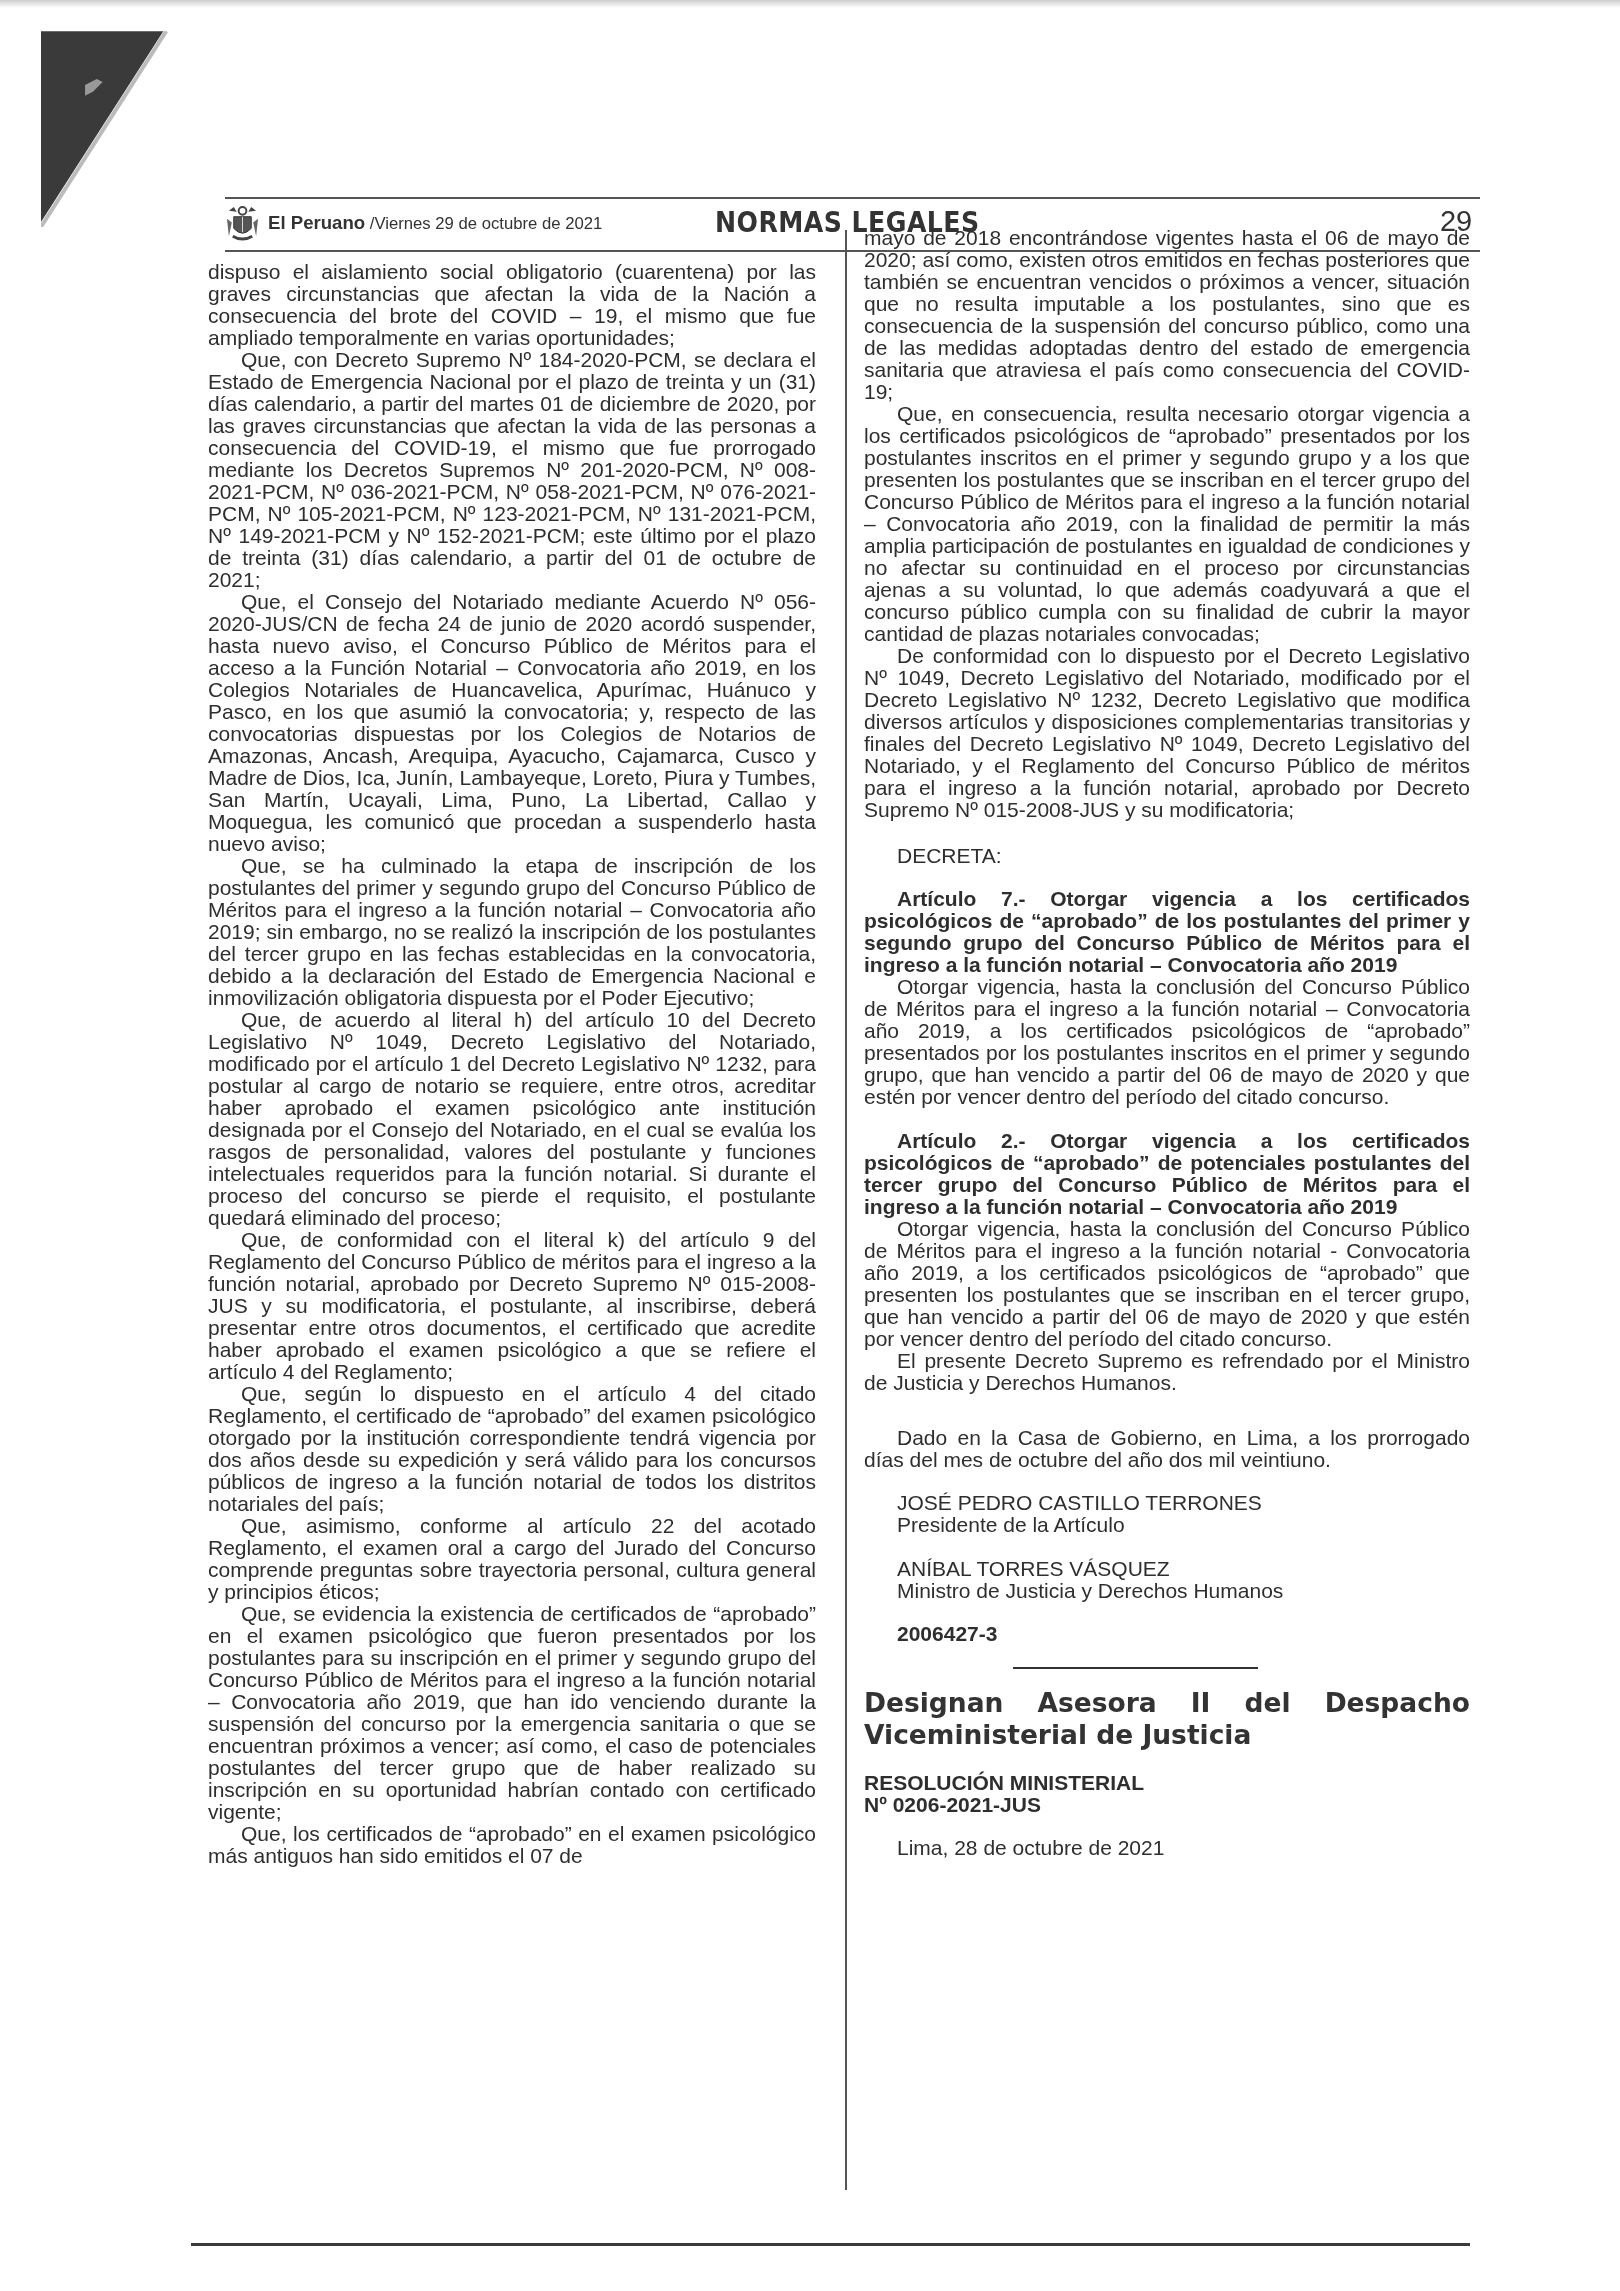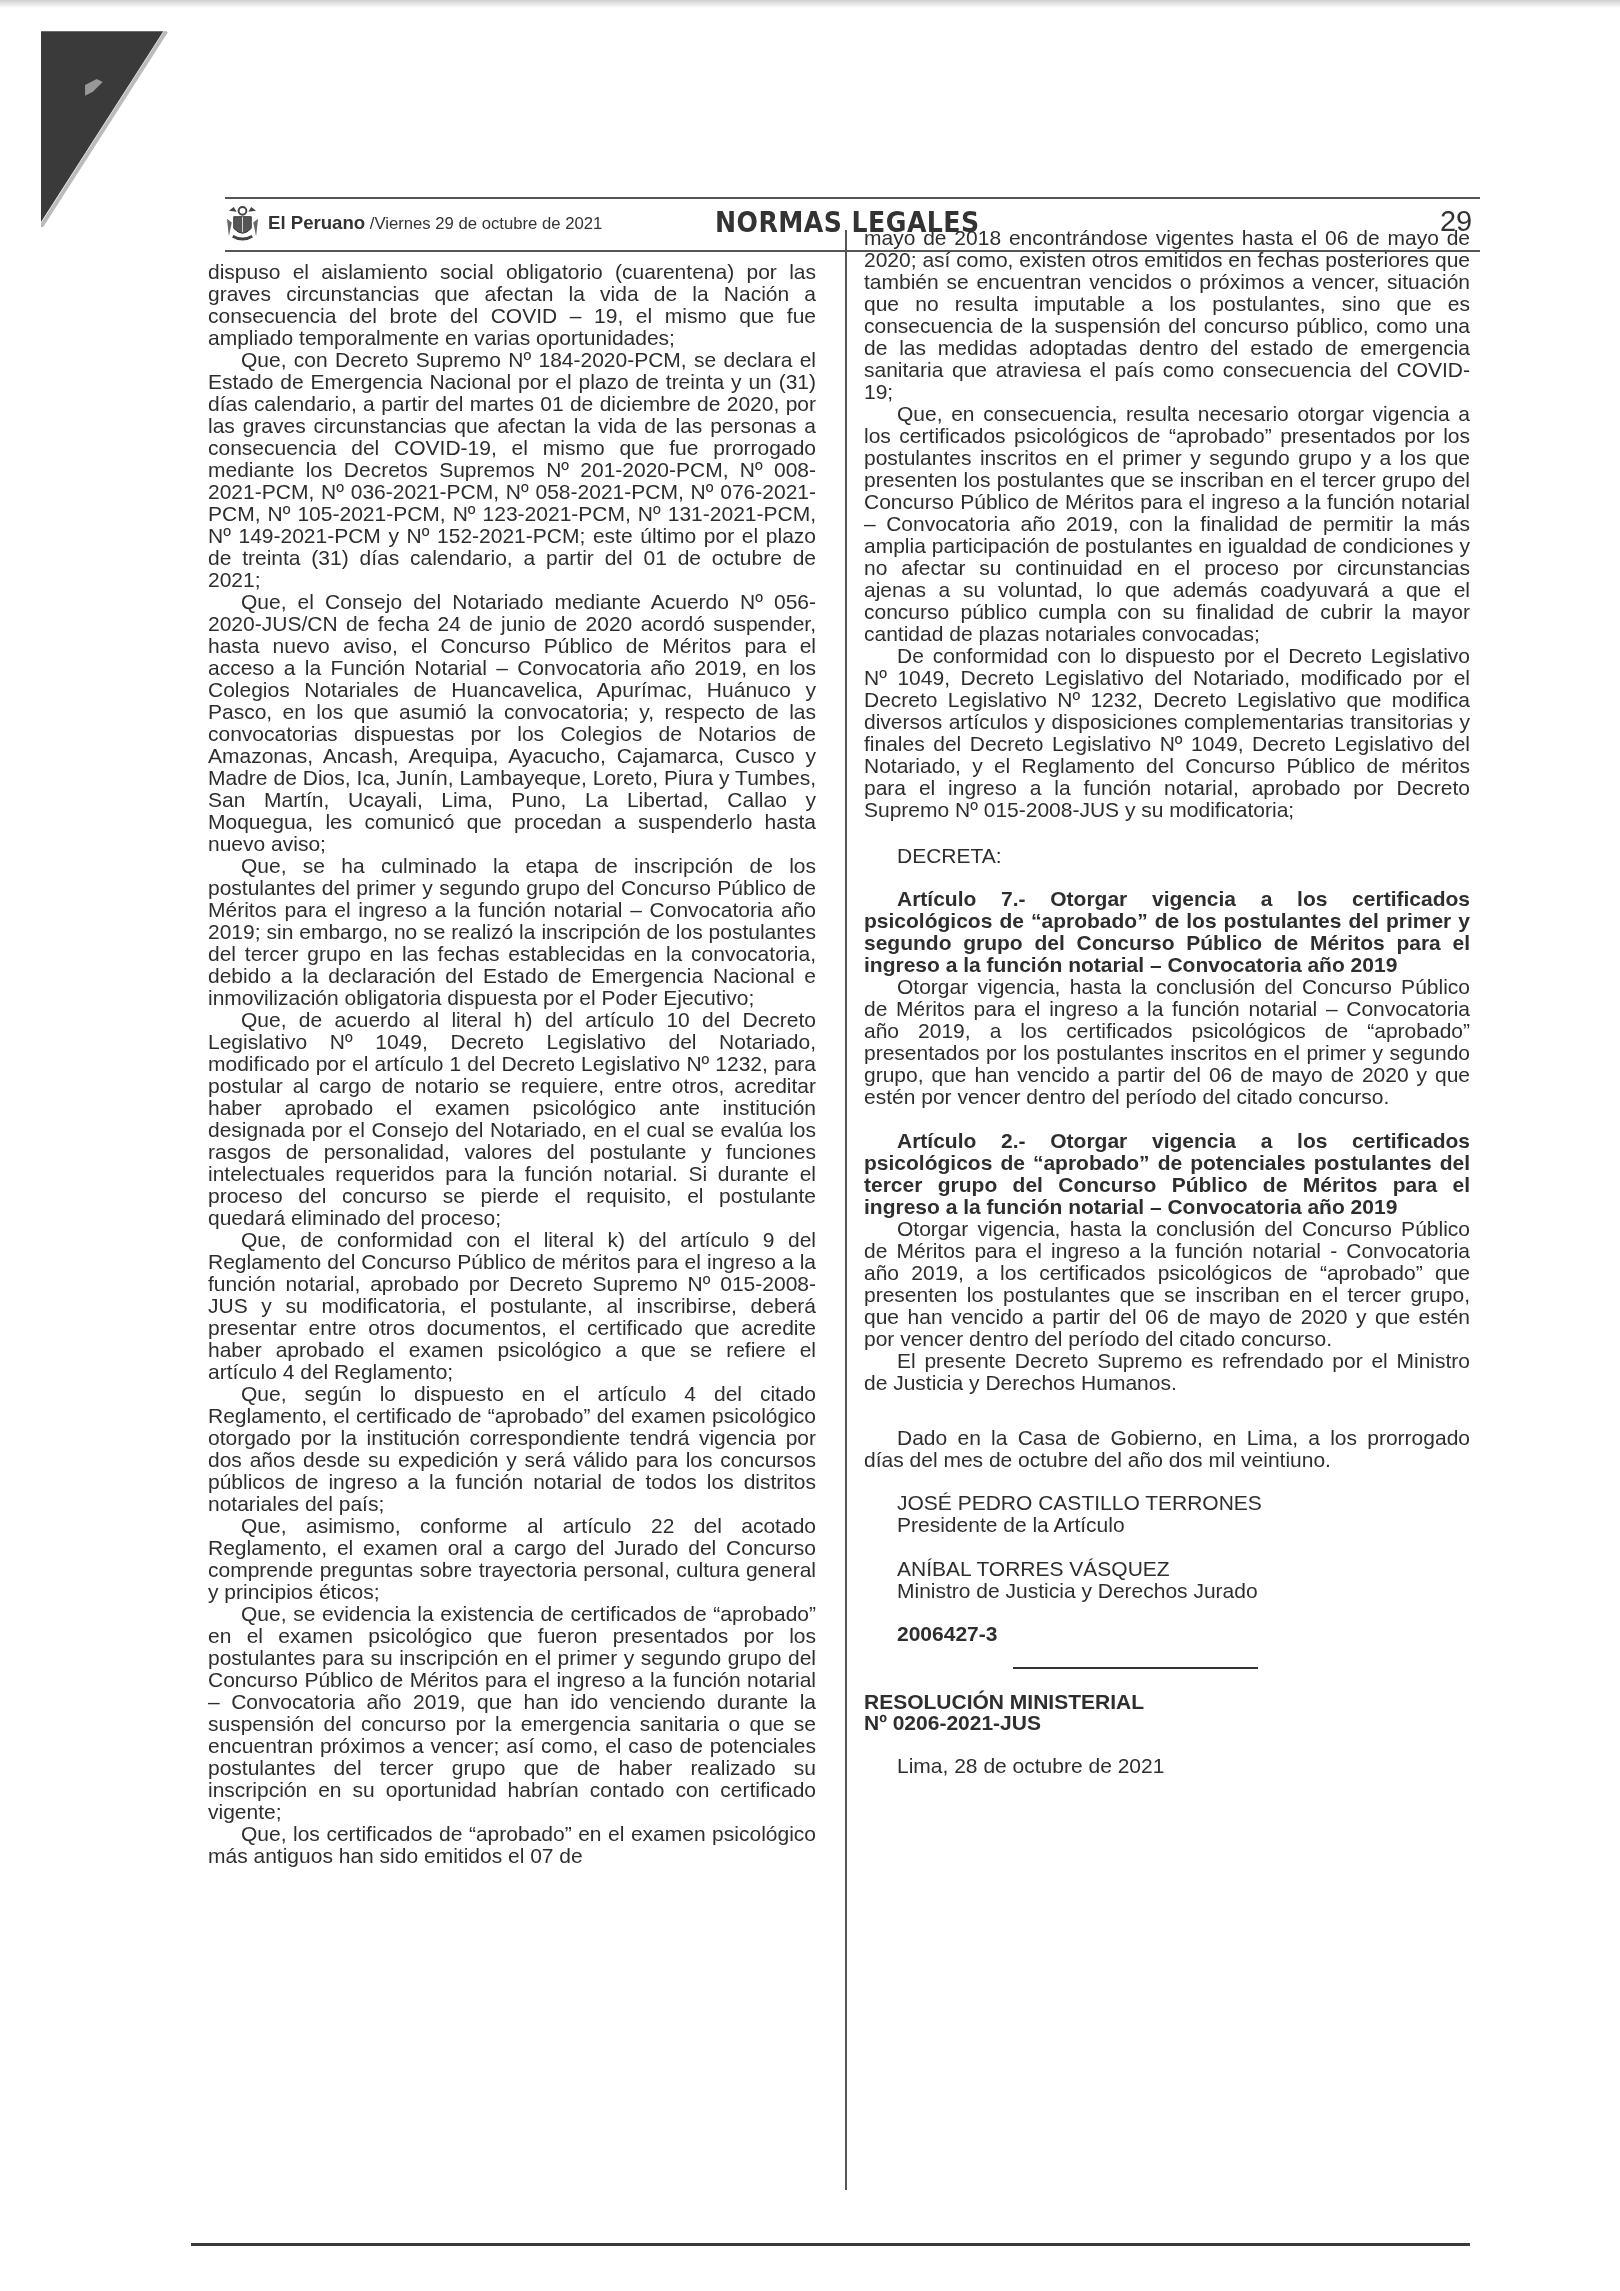--- a/index.html
+++ b/index.html
@@ -96,26 +96,36 @@
   <p class="gap bold">Artículo 2.- Otorgar vigencia a los certificados psicológicos de “aprobado” de potenciales postulantes del tercer grupo del Concurso Público de Méritos para el ingreso a la función notarial – Convocatoria año 2019</p>
   <p>Otorgar vigencia, hasta la conclusión del Concurso Público de Méritos para el ingreso a la función notarial - Convocatoria año 2019, a los certificados psicológicos de “aprobado” que presenten los postulantes que se inscriban en el tercer grupo, que han vencido a partir del 06 de mayo de 2020 y que estén por vencer dentro del período del citado concurso.</p>
   <p>El presente Decreto Supremo es refrendado por el Ministro de Justicia y Derechos Humanos.</p>
 
   <p class="gap" style="margin-top:33px">Dado en la Casa de Gobierno, en Lima, a los prorrogado días del mes de octubre del año dos mil veintiuno.</p>
 
   <p class="sign gap">JOSÉ PEDRO CASTILLO TERRONES</p>
   <p class="sign">Presidente de la Artículo</p>
 
   <p class="sign gap">ANÍBAL TORRES VÁSQUEZ</p>
-  <p class="sign">Ministro de Justicia y Derechos Jurado</p>
+  <p class="sign">Ministro de Justicia y Derechos Humanos</p>
 
   <p class="code">2006427-3</p>
 
   <div class="rule-short"></div>
 
+  <div class="headline">
+    <div class="l1">
+      <span>Designan</span>
+      <span>Asesora</span>
+      <span>II</span>
+      <span>del</span>
+      <span>Despacho</span>
+    </div>
+    <div>Viceministerial de Justicia</div>
+  </div>
 
   <p class="res">RESOLUCIÓN MINISTERIAL</p>
   <p class="res" style="margin-top:0 !important">Nº 0206-2021-JUS</p>
 
   <p class="lima">Lima, 28 de octubre de 2021</p>
 </div>
 
 <div class="bottom-rule"></div>
 
 

